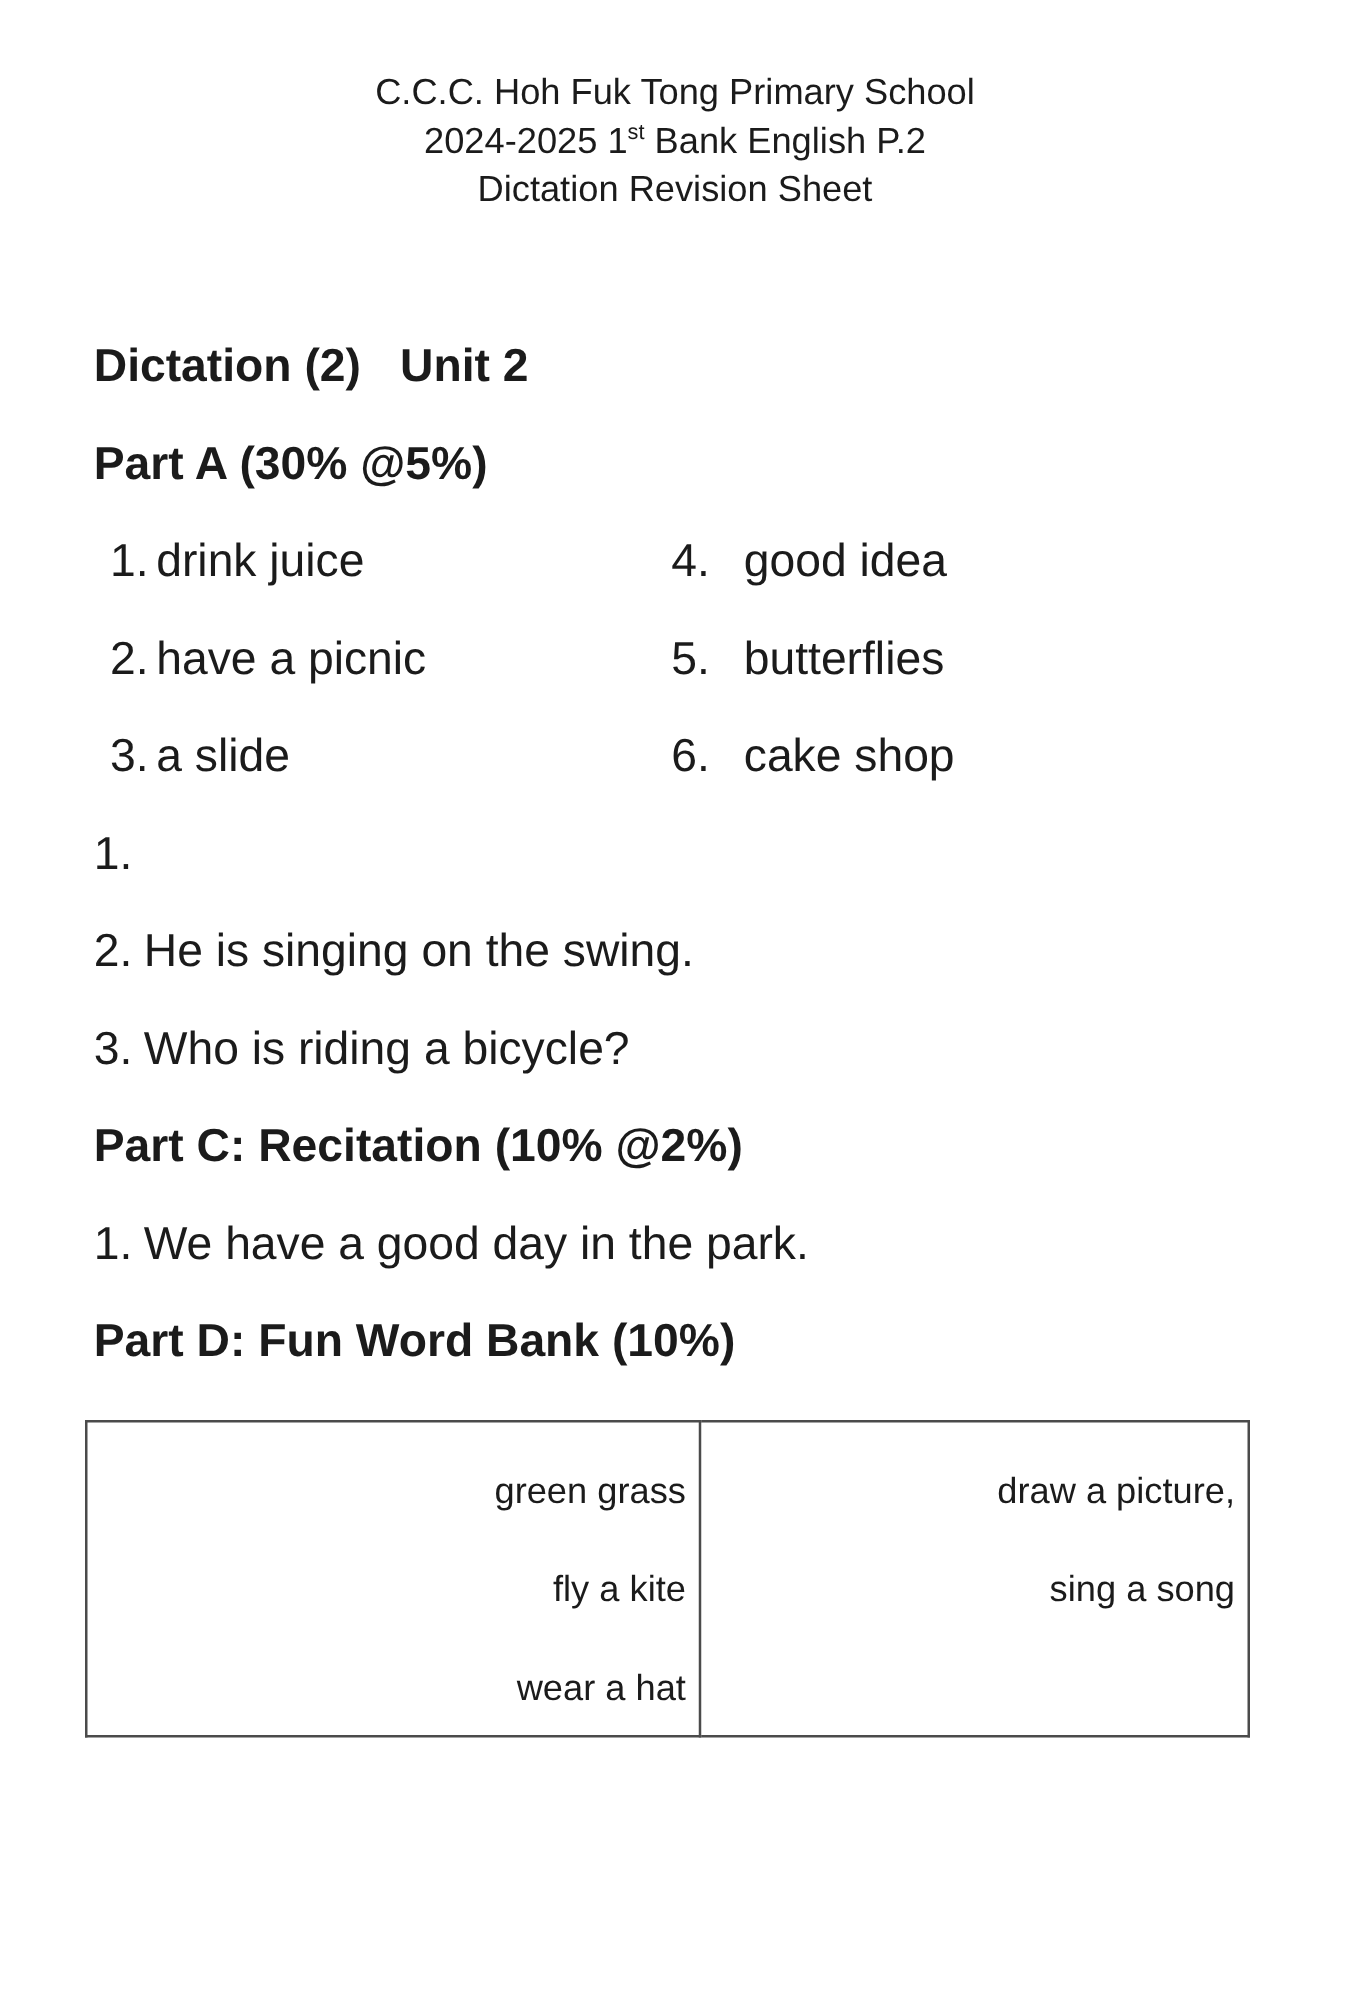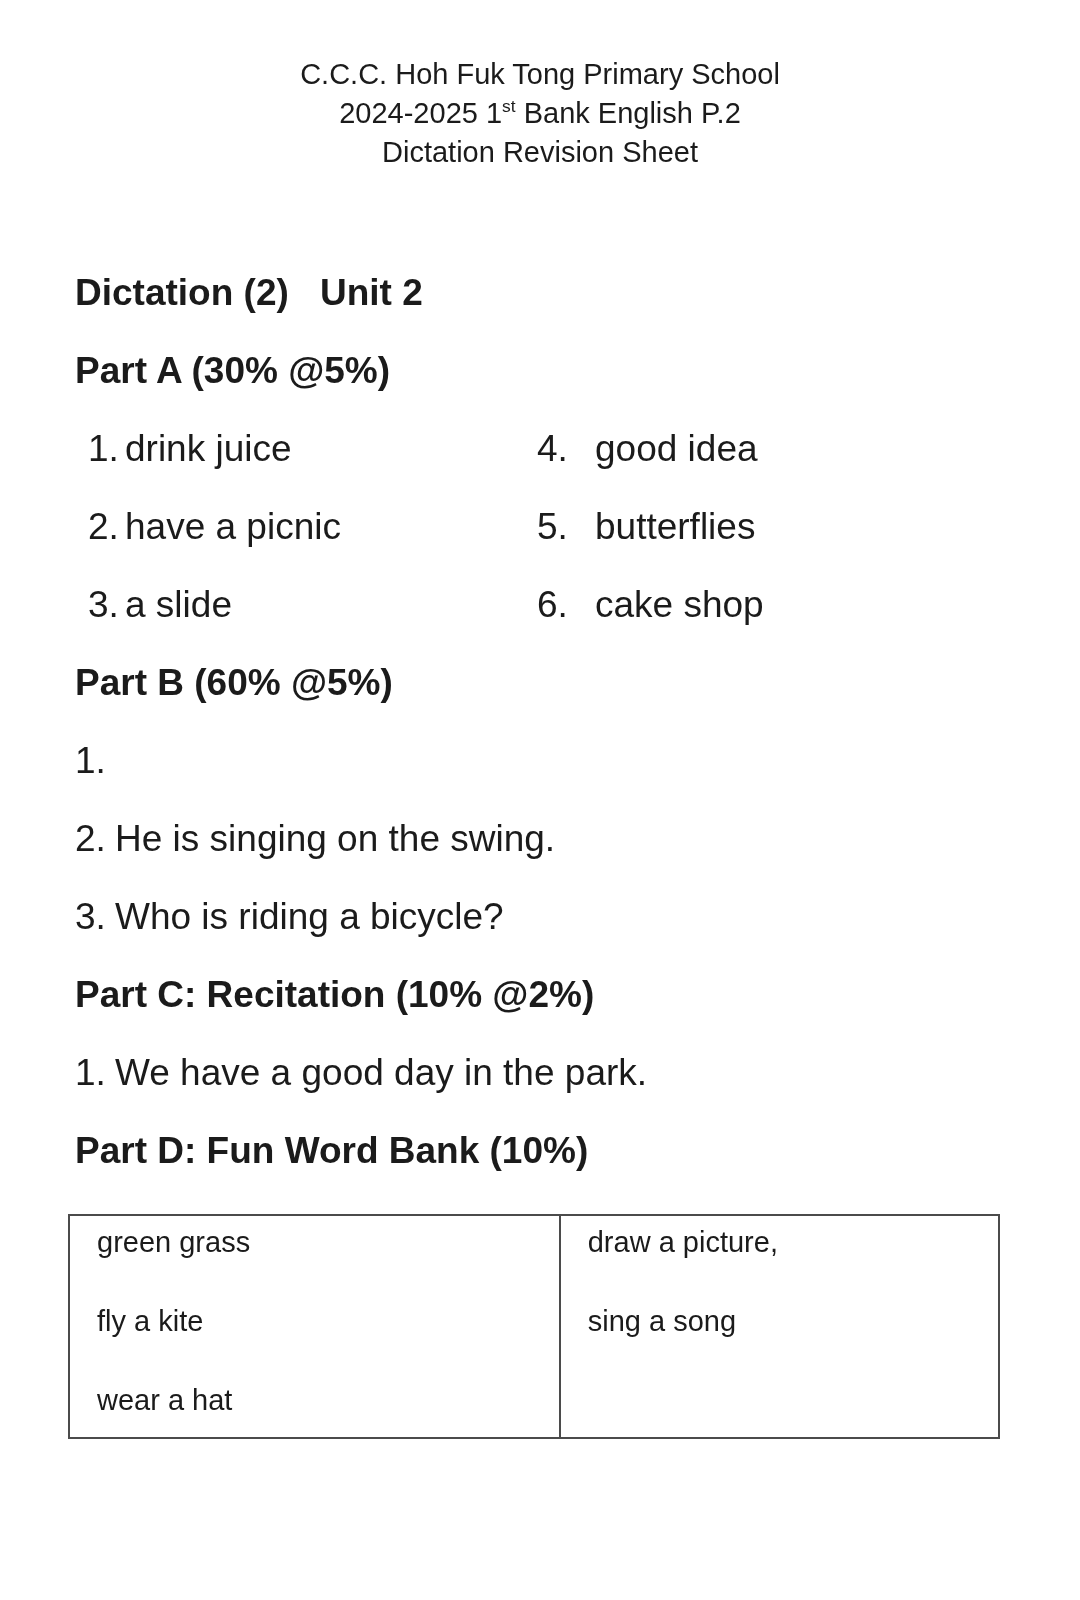--- a/index.html
+++ b/index.html
@@ -65,21 +65,22 @@
   
   .word-bank {
     border-collapse: collapse;
     width: 932px;
     margin-left: -7px;
     table-layout: fixed;
   }
   .word-bank td {
     border: 2px solid #4b4b4b;
     vertical-align: top;
-    padding: 11px 10px 22px 27px;
+    padding: 40px 10px 22px 27px;
+    text-align: right;
   }
   .word-bank td.left-cell  { width: 53%; }
   .word-bank td.right-cell { width: 47%; }
   .word-bank .cell-line {
     font-size: 29px;
     line-height: 30px;
     margin: 0 0 49px 0;
   }
   .word-bank .cell-line:last-child { margin-bottom: 0; }
 </style>
@@ -124,21 +125,20 @@
     <span class="pa-col-left">
       <span class="num">3.</span>
       <span>a slide</span>
     </span>
     <span class="pa-col-right">
       <span class="num">6.</span>
       <span>cake shop</span>
     </span>
   </div>
 
-  <p class="para bold">Part B (60% @5%)</p>
 
   <div class="para pb-row">
     <span class="num">1.</span>
   </div>
   <div class="para pb-row">
     <span class="num">2.</span>
     <span>He is singing on the swing.</span>
   </div>
   <div class="para pb-row">
     <span class="num">3.</span>

